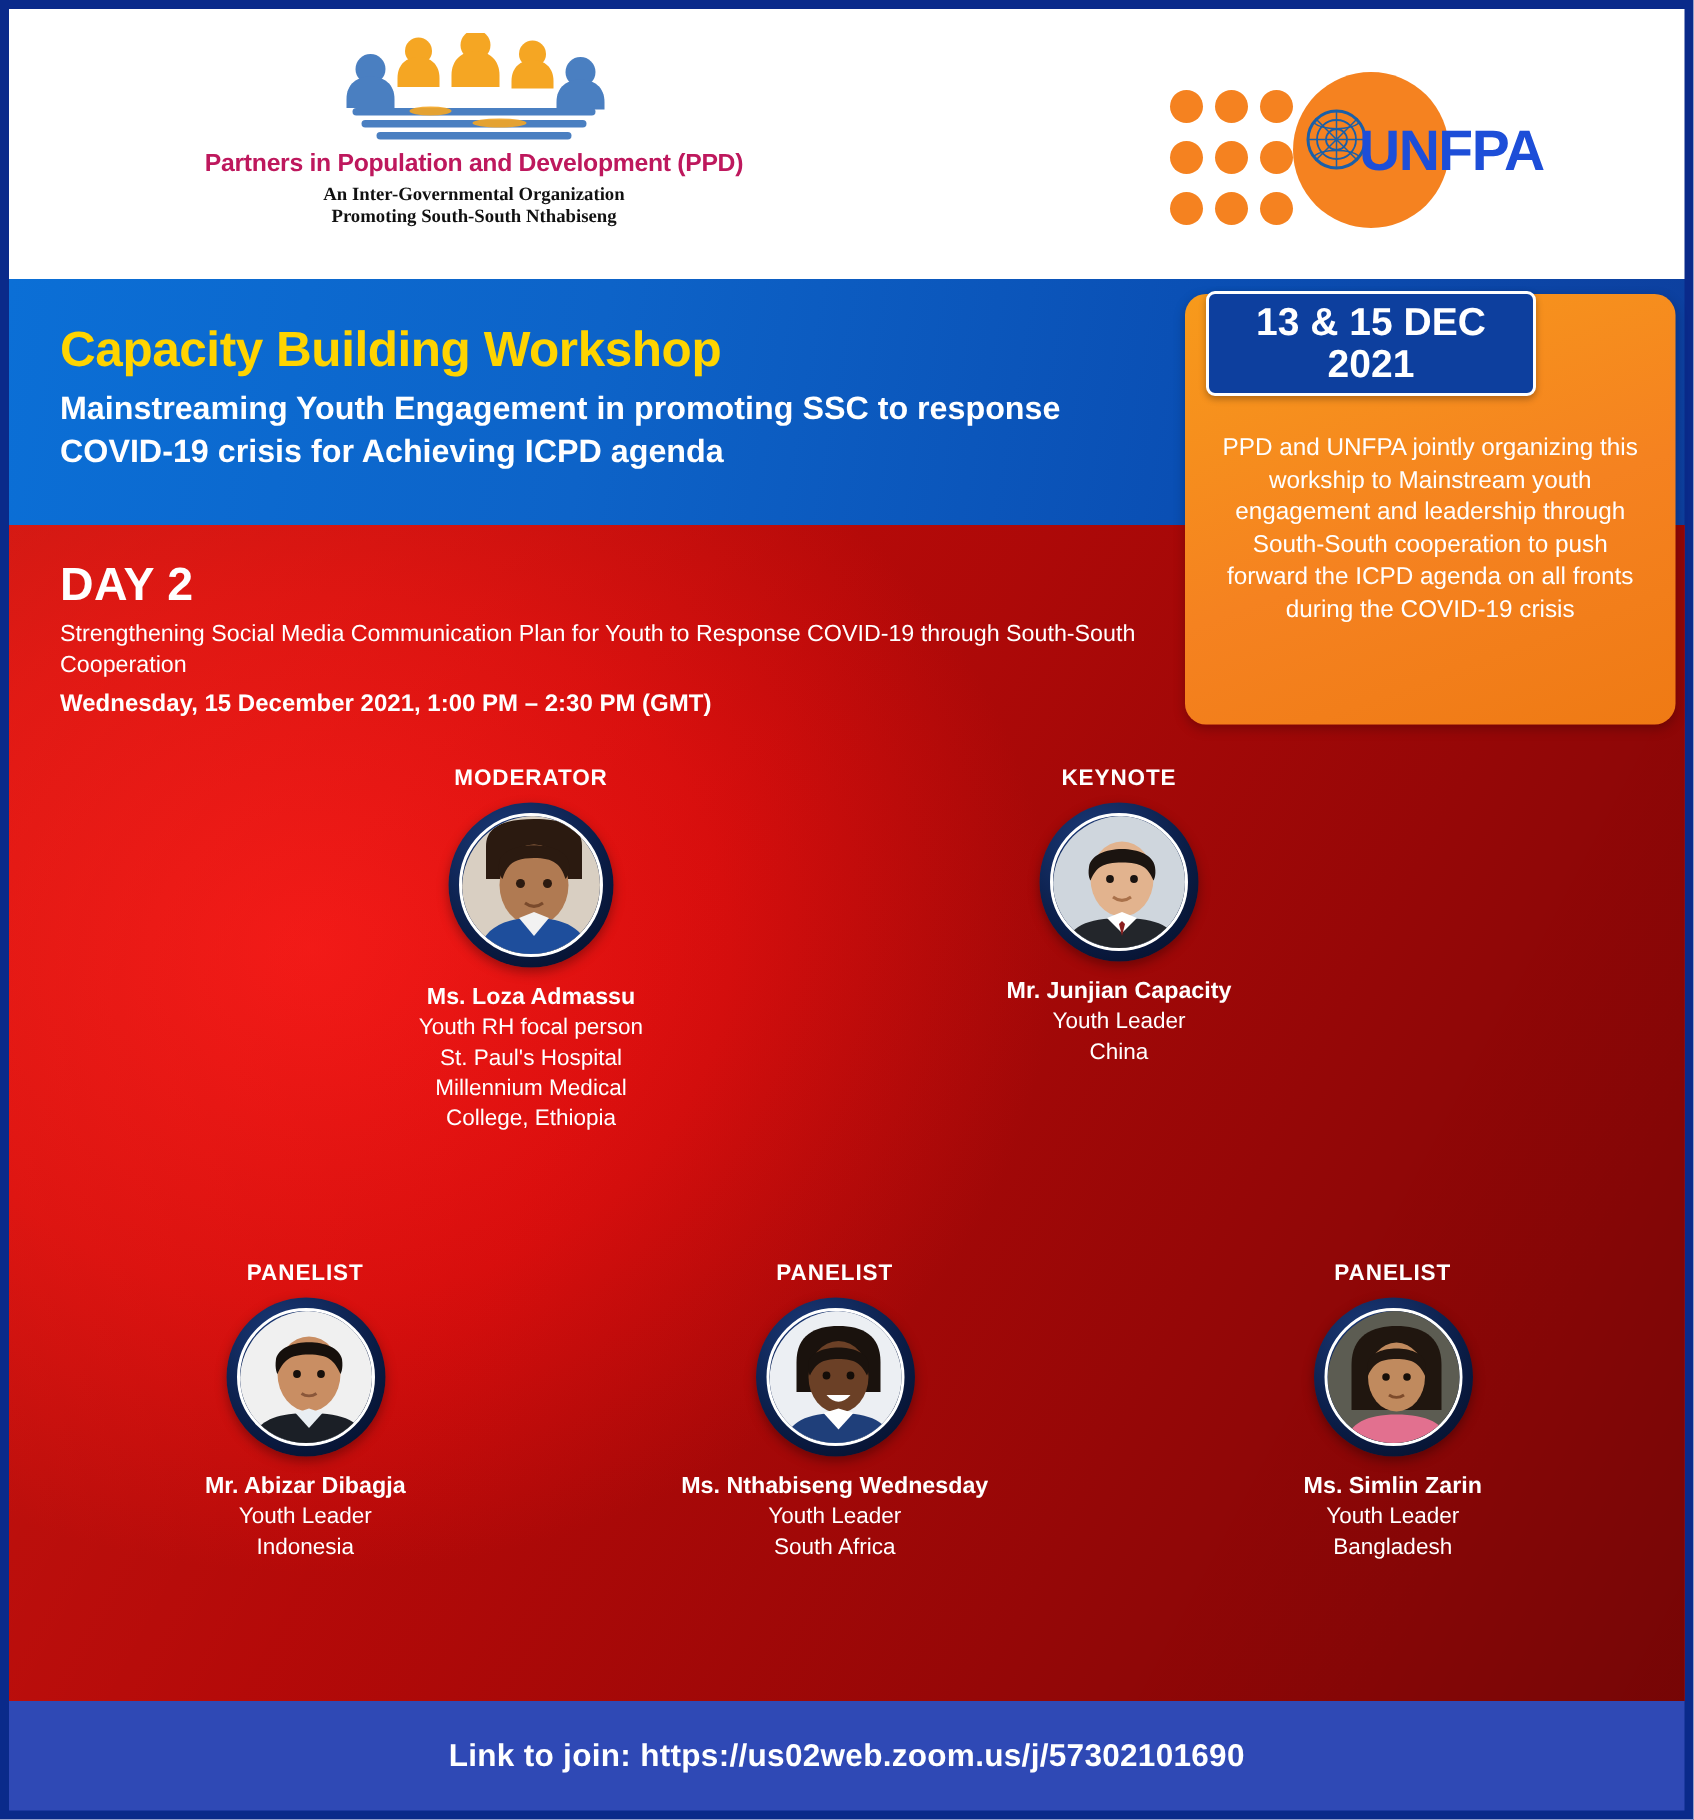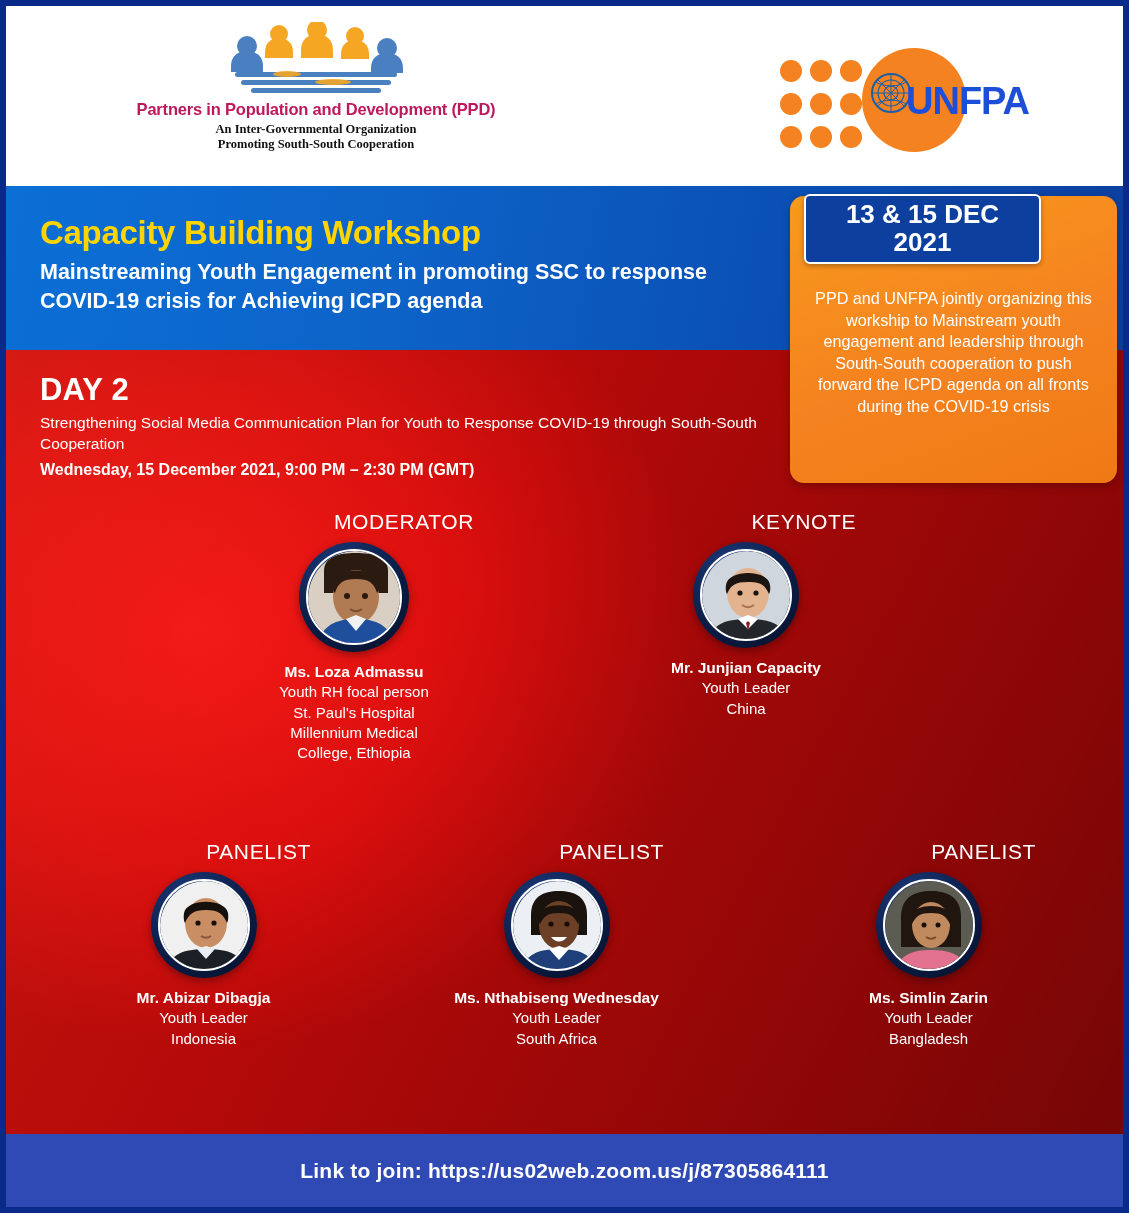--- a/index.html
+++ b/index.html
@@ -85,44 +85,43 @@
   .orange-card {
     position: absolute; left: 790px; top: 196px;
     width: 327px; height: 287px;
     background: linear-gradient(160deg, #f79a1b 0%, #f58220 55%, #ef7a14 100%);
     border-radius: 14px;
     box-shadow: 0 3px 8px rgba(0,0,0,0.25);
     z-index: 5;
   }
   .date-badge {
     position: absolute; left: 804px; top: 194px;
-    width: 237px; min-height: 56px;
+    width: 220px; min-height: 56px;
     background: #0d3f9e;
     border: 2px solid #ffffff;
     border-radius: 6px;
     color: #ffffff; text-align: center;
     font-size: 26px; font-weight: bold; line-height: 1.08;
     padding: 4px 6px 6px 6px;
     z-index: 6;
     box-shadow: 0 2px 5px rgba(0,0,0,0.3);
   }
   .orange-text {
     position: absolute; left: 806px; top: 288px;
     width: 295px;
     text-align: center; color: #ffffff;
     font-size: 16.2px; line-height: 1.33;
     z-index: 7;
   }
 
   
   .speaker { position: absolute; text-align: center; z-index: 3; }
   .role {
-    font-size: 21px; font-weight: normal; color: #ffffff; letter-spacing: 0.6px;
+    font-size: 15px; font-weight: bold; color: #ffffff; letter-spacing: 0.6px;
     margin-bottom: 8px;
-    text-align: right;
   }
   .avatar-ring {
     border-radius: 50%;
     background: radial-gradient(circle at 35% 25%, #1b3a7a 0%, #0a1c45 60%, #050d22 100%);
     padding: 7px; display: inline-block;
     box-shadow: 0 3px 8px rgba(0,0,0,0.35);
   }
   .avatar {
     border-radius: 50%; overflow: hidden; display:block;
     border: 2px solid #ffffff;
@@ -167,21 +166,21 @@
           <rect x="20" y="58" width="150" height="5" rx="2.5"></rect>
           <rect x="30" y="66" width="130" height="5" rx="2.5"></rect>
         </g>
         <g fill="#f5a623" opacity="0.9">
           <ellipse cx="66" cy="52" rx="14" ry="3"></ellipse>
           <ellipse cx="112" cy="60" rx="18" ry="3"></ellipse>
         </g>
       </svg>
       <div class="ppd-title">Partners in Population and Development (PPD)</div>
       <div class="ppd-sub1">An Inter-Governmental Organization</div>
-      <div class="ppd-sub2">Promoting South-South Cooperation</div>
+      <div class="ppd-sub2">Promoting South-South Nthabiseng</div>
     </div>
 
     <div class="unfpa-logo">
       <div class="unfpa-dots">
         <span class="unfpa-dot"></span><span class="unfpa-dot"></span><span class="unfpa-dot"></span>
         <span class="unfpa-dot"></span><span class="unfpa-dot"></span><span class="unfpa-dot"></span>
         <span class="unfpa-dot"></span><span class="unfpa-dot"></span><span class="unfpa-dot"></span>
       </div>
       <div class="unfpa-circle"></div>
       <svg class="un-emblem" viewBox="0 0 42 42">
@@ -199,21 +198,21 @@
   <div class="title-band">
     <div class="t1">Capacity Building Workshop</div>
     <div class="t2">Mainstreaming Youth Engagement in promoting SSC to response COVID-19 crisis for Achieving ICPD agenda</div>
   </div>
 
   <div class="body-red">
 
     <div class="day-block">
       <div class="day-title">DAY 2</div>
       <div class="day-desc">Strengthening Social Media Communication Plan for Youth to Response COVID-19 through South-South Cooperation</div>
-      <div class="day-time">Wednesday, 15 December 2021, 9:00 PM – 2:30 PM (GMT)</div>
+      <div class="day-time">Wednesday, 15 December 2021, 1:00 PM – 2:30 PM (GMT)</div>
     </div>
 
     <div class="speaker" style="left: 228px; top: 160px; width: 240px;">
       <div class="role">MODERATOR</div>
       <div class="avatar-ring">
         <div class="avatar" style="width:96px;height:96px;">
           <svg viewBox="0 0 96 96" width="96" height="96">
             <defs>
                 <clipPath id="c1">
                   <circle cx="48" cy="48" r="48"></circle>
@@ -356,16 +355,16 @@
   </div>
 
   <div class="orange-card"></div>
   <div class="date-badge">
     <div>13 &amp; 15 DEC</div>
     <div>2021</div>
   </div>
   <div class="orange-text">PPD and UNFPA jointly organizing this workship to Mainstream youth engagement and leadership through South-South cooperation to push forward the ICPD agenda on all fronts during the COVID-19 crisis</div>
 
   <div class="footer">
-    <a class="footer-text" href="#" style="text-decoration:none;color:#fff;">Link to join: https://us02web.zoom.us/j/87305864111</a>
+    <a class="footer-text" href="#" style="text-decoration:none;color:#fff;">Link to join: https://us02web.zoom.us/j/57302101690</a>
   </div>
 
 </div>
 
 </body></html>

